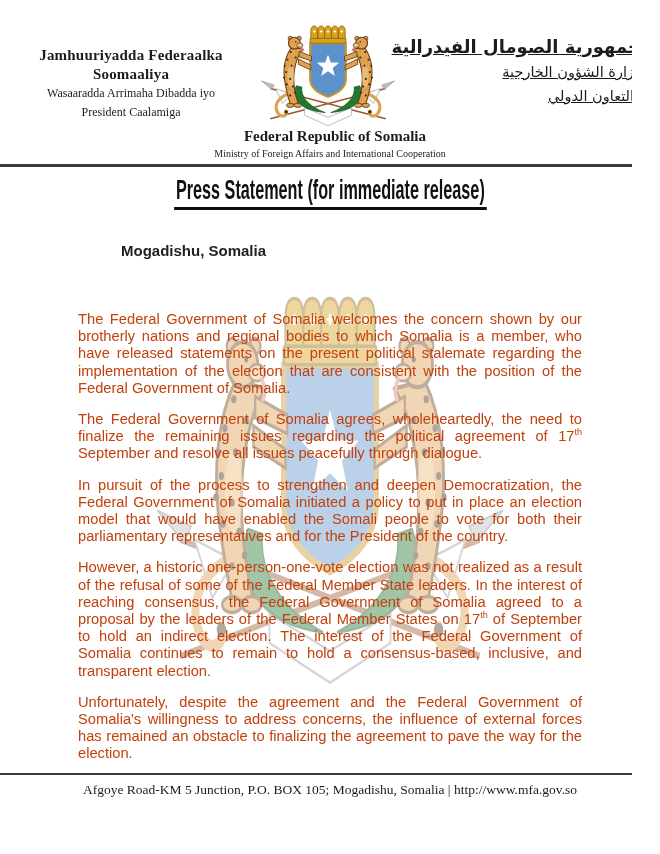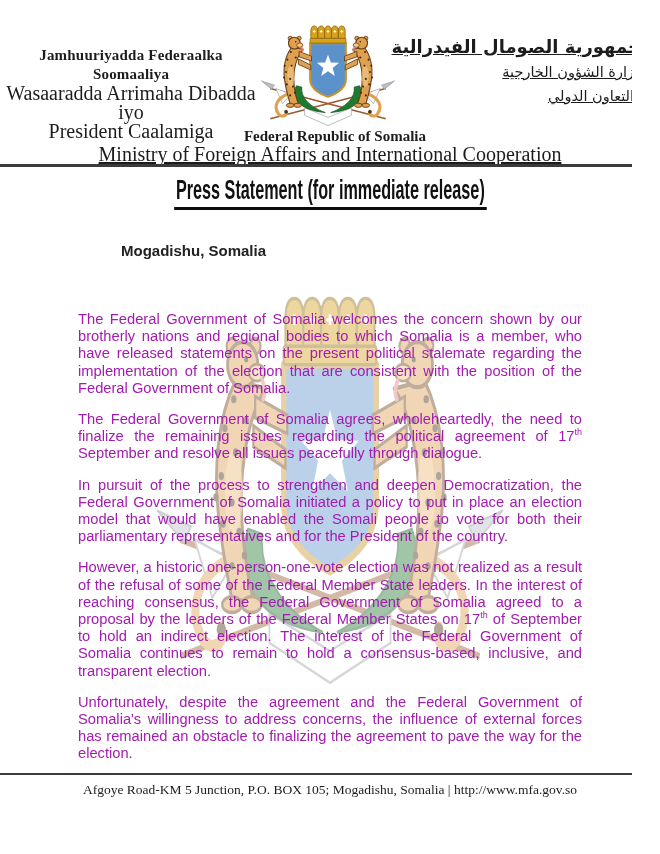--- a/index.html
+++ b/index.html
@@ -11,36 +11,36 @@
     overflow: hidden;
     font-family: "Liberation Serif", serif;
     color: #1c1c1c;
   }
   
   .somali-block {
     position: absolute; left: 0; top: 46; width: 262px; top: 46px;
     text-align: center; line-height: 19px;
   }
   .somali-line1 { font-weight: bold; font-size: 15px; letter-spacing: .2px; }
-  .somali-line2, .somali-line3 { font-size: 20px; }
+  .somali-line2, .somali-line3 { font-size: 12px; }
   .arabic-block {
     position: absolute; left: 375px; top: 34px; width: 266px;
     direction: rtl;
     font-family: "DejaVu Sans", sans-serif;
     text-decoration: underline;
   }
   .arabic-line1 { font-weight: bold; font-size: 18px; line-height: 26px; }
   .arabic-line2, .arabic-line3 { font-size: 14.5px; line-height: 24px; }
   .emblem-header { position: absolute; left: 252px; top: 17px; }
   .english-block {
     position: absolute; left: 0; top: 128px; width: 660px;
     text-align: center;
   }
   .english-line1 { font-weight: bold; font-size: 15px; line-height: 17px; padding-left: 10px; }
-  .english-line2 { font-size: 20px; line-height: 18px; text-decoration: underline; }
+  .english-line2 { font-size: 10px; line-height: 18px; }
   .header-rule {
     position: absolute; left: 0; top: 164px; width: 660px; height: 3px;
     background: #3b3b3b;
   }
   
   .title-wrap { position: absolute; left: 0; top: 175px; width: 660px; text-align: center; }
   .title-inner {
     display: inline-block;
     font-family: "Liberation Sans", sans-serif;
     font-weight: bold;
@@ -56,21 +56,21 @@
   
   .dateline {
     position: absolute; left: 78px; top: 242px; width: 400px;
     font-family: "Liberation Sans", sans-serif;
     font-weight: bold; font-size: 15px; line-height: 18px; color: #222; margin-left: 43px;
   }
   .body-text {
     position: absolute; left: 78px; top: 311px; width: 504px;
     font-family: "Liberation Sans", sans-serif;
     font-size: 14.7px; line-height: 17.2px;
-    text-align: justify; color: #a21caf;
+    text-align: justify; color: #c2410c;
     z-index: 2;
   }
   .body-text p { margin: 0 0 14px 0; }
   .body-text sup { font-size: 9px; line-height: 0; vertical-align: super; }
   
   .watermark {
     position: absolute; left: 134px; top: 264px;
     opacity: 0.42; z-index: 1; pointer-events: none;
   }
   

